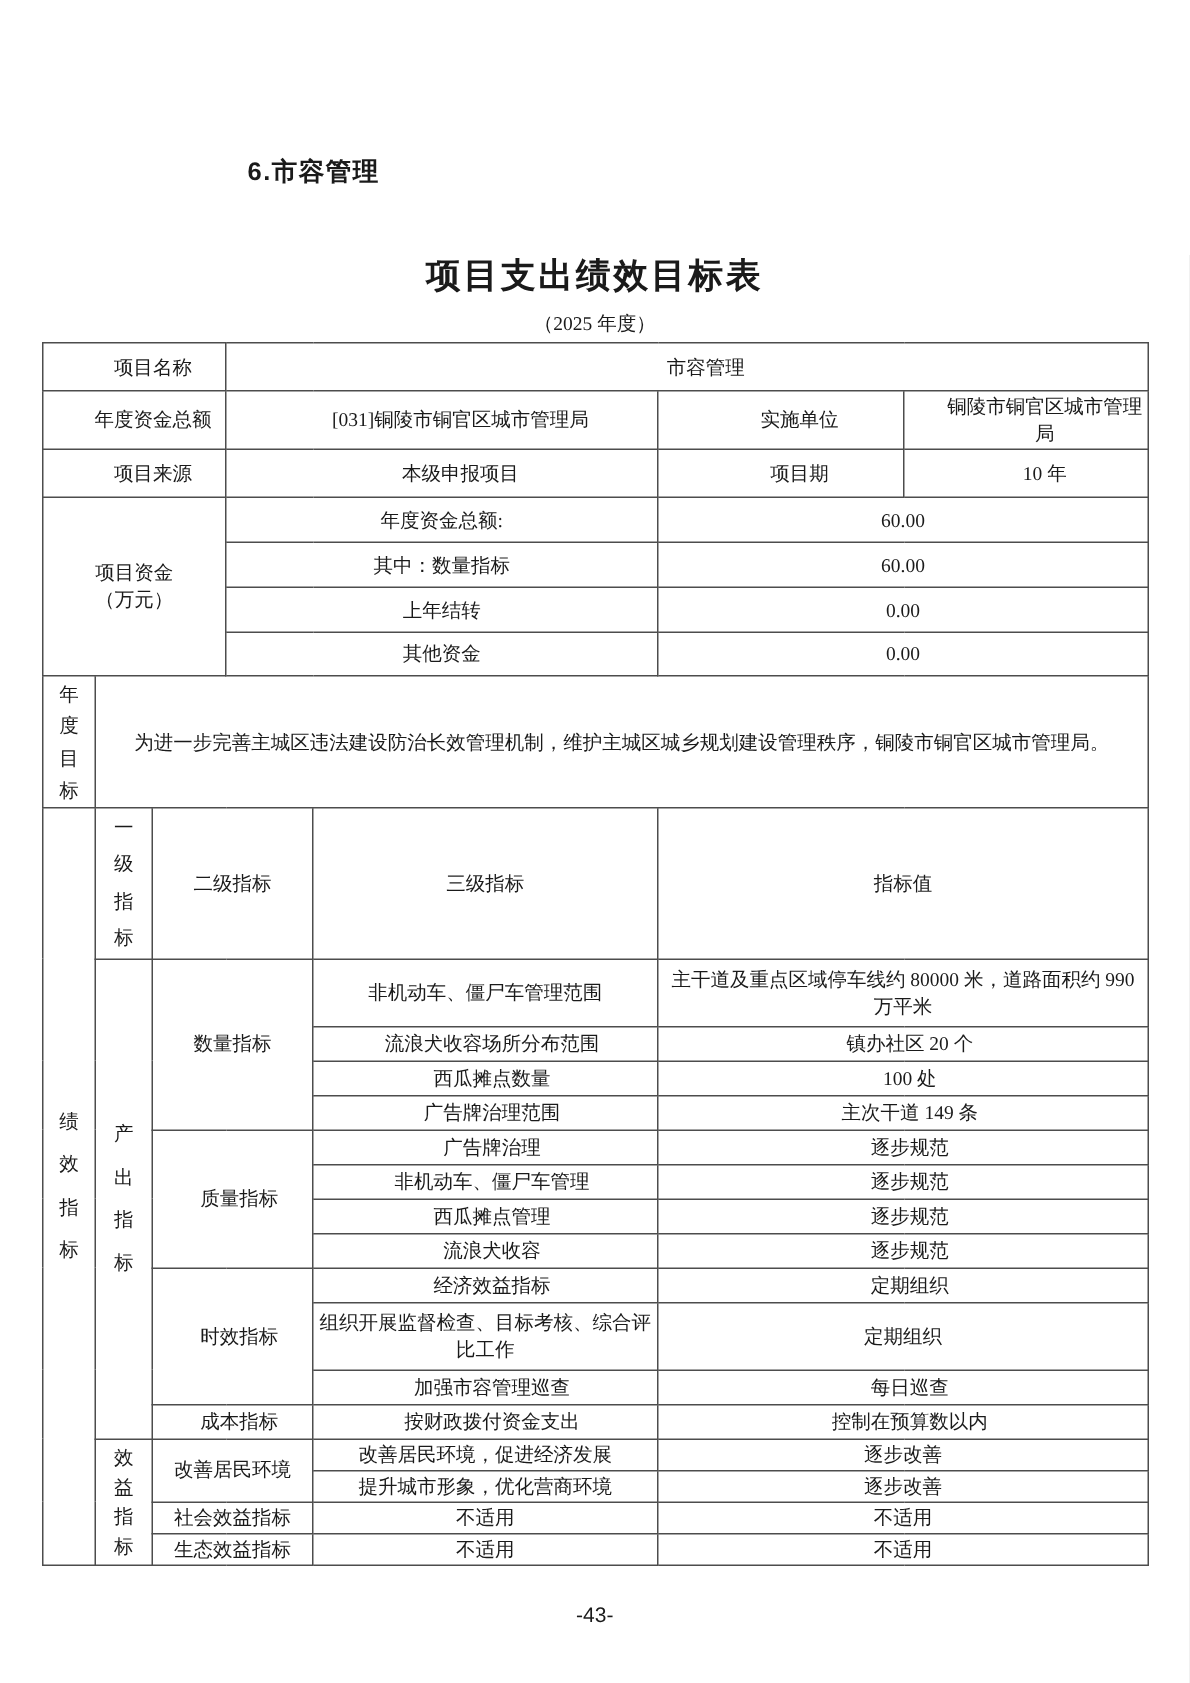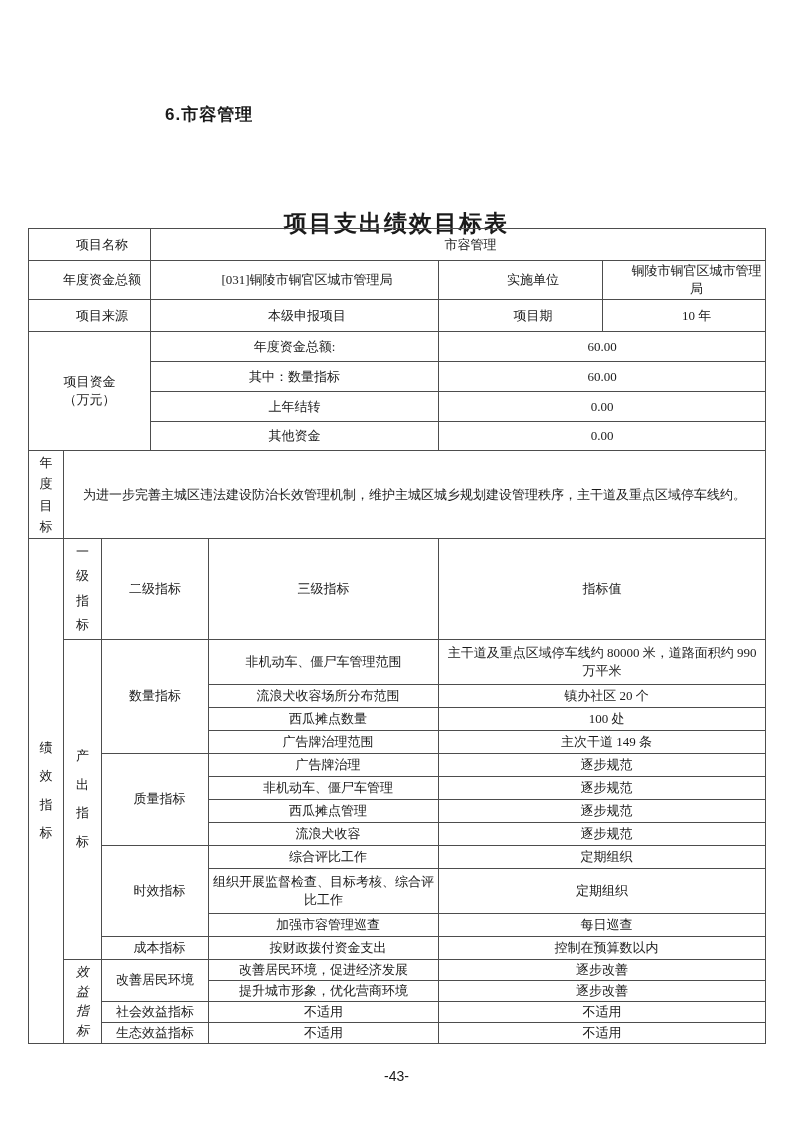--- a/index.html
+++ b/index.html
@@ -13,21 +13,21 @@
   }
   .section-heading{
     position:absolute;left:120px;top:103px;
     font-family:"Liberation Sans","DejaVu Sans",sans-serif;
     font-weight:bold;font-size:17px;letter-spacing:1px;margin-left:45px;
   }
   .doc-title{
     position:absolute;left:0;top:168px;width:100%;
     text-align:center;
     font-family:"Liberation Sans","DejaVu Sans",sans-serif;
-    font-weight:bold;font-size:23px;letter-spacing:2px;margin-top:40px;
+    font-weight:bold;font-size:23px;letter-spacing:2px;
   }
   .doc-subtitle{
     position:absolute;left:0;top:207px;width:100%;
     text-align:center;font-size:13px;
   }
   table.t{
     position:absolute;left:28px;top:228px;
     border-collapse:collapse;table-layout:fixed;
     width:737px;font-size:13px;
   }
@@ -40,21 +40,21 @@
   table.t{border:1.5px solid #2b2b2b;}
   td.left{text-align:left;padding-left:7px;padding-right:4px;}
   td.right{text-align:right;padding-right:10px;}
   td.ind0{text-align:left;padding-left:13px;}
   td.ind1{text-align:left;padding-left:31px;}
   td.ind2{text-align:left;padding-left:63px;}
   .vtext{width:16px;margin:0 auto;word-break:break-all;text-align:center;}
   .lh-goal{line-height:1.62;}
   .lh-head{line-height:1.88;}
   .lh-tall{line-height:2.2;}
-  .lh-benefit{line-height:1.5;font-style:italic;}
+  .lh-benefit{line-height:1.5;}
   tr.r31 > td{height:29px;padding-left:28px;}
   tr.r29 > td{height:27px;}
   tr.r28 > td{height:26px;}
   tr.rgoal > td{height:85px;}
   tr.rhead > td{height:88px;}
   tr.r44 > td{height:42px;}
   tr.r22 > td{height:20px;padding-left:12px;}
   tr.r20 > td{height:18px;}
   .page-number{
     position:absolute;left:0;top:1068px;width:100%;
@@ -62,20 +62,21 @@
     font-family:"Liberation Sans","DejaVu Sans",sans-serif;
   }
 </style>
 </head>
 <body>
 
 <div class="sheet">
 
   <div class="section-heading">6.市容管理</div>
   <div class="doc-title">项目支出绩效目标表</div>
+  <div class="doc-subtitle">（2025 年度）</div>
 
   <table class="t">
     <colgroup>
       <col style="width:35px">
         <col style="width:38px">
         <col style="width:49px">
       <col style="width:58px">
         <col style="width:230px">
         <col style="width:164px">
         <col style="width:163px">
@@ -119,21 +120,21 @@
     </tr>
     <tr class="r28">
       <td colspan="2" class="ind2">其他资金</td>
       <td colspan="2" class="right">0.00</td>
     </tr>
 
     <tr class="rgoal">
       <td>
         <div class="vtext lh-goal">年度目标</div>
       </td>
-      <td colspan="6" class="left">为进一步完善主城区违法建设防治长效管理机制，维护主城区城乡规划建设管理秩序，主干道及重点区域停车线约。</td>
+      <td colspan="6" class="left">为进一步完善主城区违法建设防治长效管理机制，维护主城区城乡规划建设管理秩序，铜陵市铜官区城市管理局。</td>
     </tr>
 
     <tr class="rhead">
       <td rowspan="17">
         <div class="vtext lh-tall">绩效指标</div>
       </td>
       <td>
         <div class="vtext lh-head">一级指标</div>
       </td>
       <td colspan="2">二级指标</td>
@@ -175,21 +176,21 @@
       <td class="left">西瓜摊点管理</td>
       <td colspan="2">逐步规范</td>
     </tr>
     <tr class="r22">
       <td class="left">流浪犬收容</td>
       <td colspan="2">逐步规范</td>
     </tr>
 
     <tr class="r22">
       <td colspan="2" rowspan="3">时效指标</td>
-      <td class="left">综合评比工作</td>
+      <td class="left">经济效益指标</td>
       <td colspan="2">定期组织</td>
     </tr>
     <tr class="r44">
       <td class="left">组织开展监督检查、目标考核、综合评比工作</td>
       <td colspan="2">定期组织</td>
     </tr>
     <tr class="r22">
       <td class="left">加强市容管理巡查</td>
       <td colspan="2">每日巡查</td>
     </tr>

